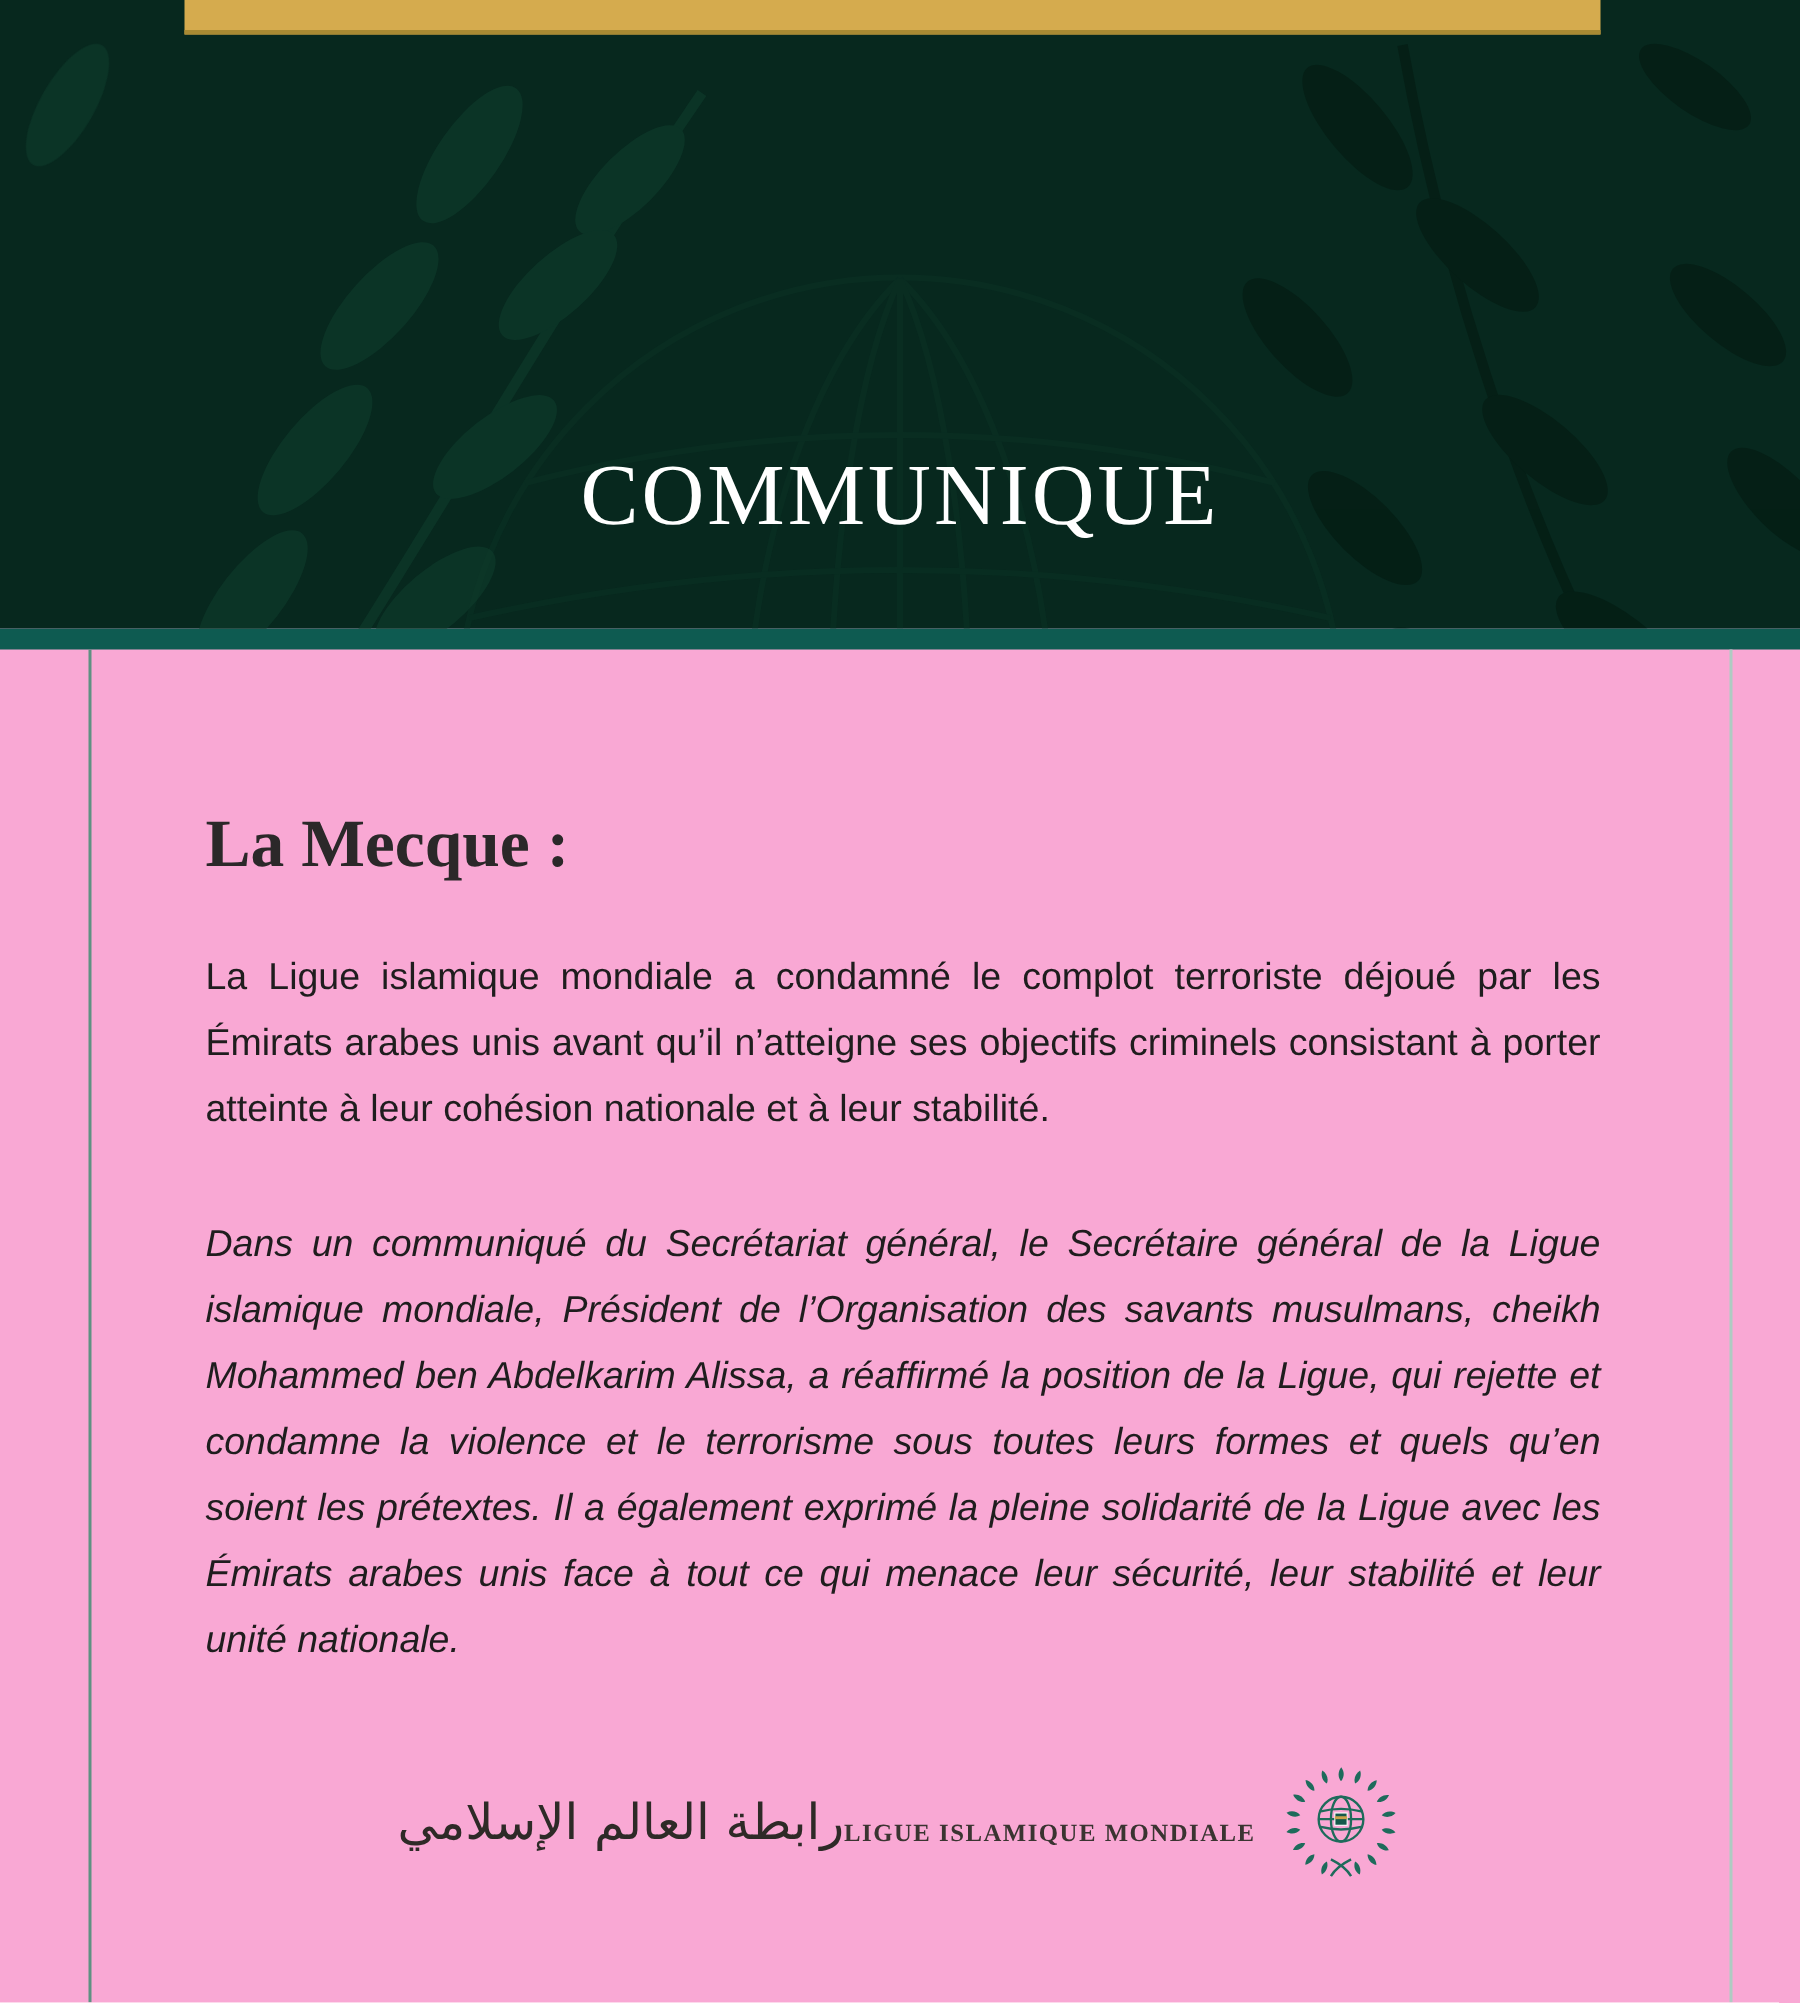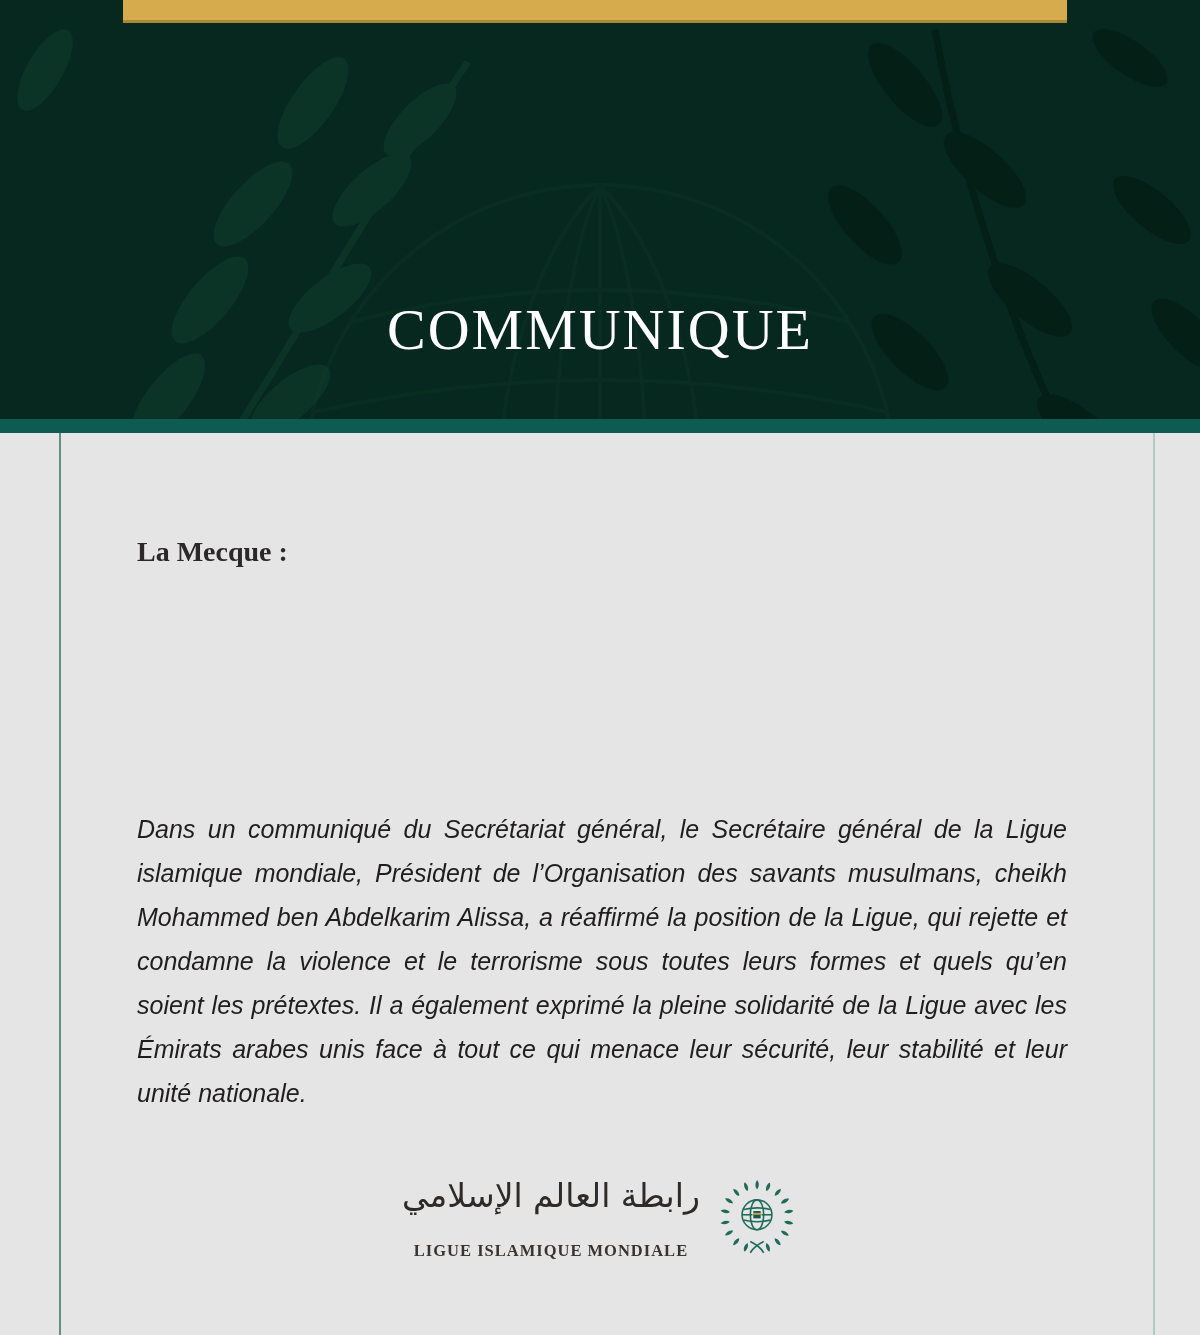--- a/index.html
+++ b/index.html
@@ -1,20 +1,20 @@
 <!DOCTYPE html>
 <html><head>
 <meta charset="utf-8">
 <style>
   html,body{margin:0;padding:0;background:#ffffff;}
   .page{
     position:relative;
     width:1200px;height:1335px;
     margin:0 auto;
-    background:#e5e5e5;
+    background:#f9a8d4;
     overflow:hidden;
     font-family:"Liberation Sans",sans-serif;
   }
   
   .header{
     position:absolute;left:0;top:0;width:1200px;height:419px;
     background:
       radial-gradient(ellipse 760px 520px at 50% 52%, #0d3b2b 0%, #09criz 0%, #082a1f 52%, #041811 100%),
       #07281e;
     background-color:#07281e;
@@ -44,35 +44,35 @@
     background:#5E9182;
   }
   .rule-right{
     position:absolute;left:1153px;top:433px;width:2px;height:902px;
     background:#AECBC2;
   }
   
   .dateline{
     position:absolute;left:137px;top:536px;
     font-family:"Liberation Serif",serif;
-    font-weight:700;font-size:28px;color:#2B2829;
+    font-weight:700;font-size:45px;color:#2B2829;
   }
   .body-text{
     position:absolute;left:137px;width:930px;
     font-size:25px;line-height:44px;color:#1F1D1E;
     text-align:justify;
   }
   .para-1{top:604px;}
   .para-2{top:782px;font-style:italic;}
   
   .footer-logo{
     position:absolute;left:0;top:1172px;width:1200px;
     display:flex;justify-content:center;align-items:center;gap:16px;
   }
-  .logo-text{display:flex;flex-direction:column;align-items:center;}
+  .logo-text{display:flex;align-items:flex-start;}
   .logo-arabic{
     font-family:"DejaVu Sans",sans-serif;
     font-size:33px;line-height:48px;color:#2E2A27;direction:rtl;
   }
   .logo-latin{
     margin-top:21px;
     font-family:"Liberation Serif",serif;
     font-weight:700;font-size:16.5px;letter-spacing:1px;color:#3A3431;
     white-space:nowrap;
   }
@@ -131,20 +131,21 @@
     <div class="header-title">COMMUNIQUE</div>
   </div>
 
   <div class="teal-divider"></div>
 
   <div class="rule-left"></div>
   <div class="rule-right"></div>
 
   <div class="dateline">La Mecque :</div>
 
+  <p class="body-text para-1">La Ligue islamique mondiale a condamné le complot terroriste déjoué par les Émirats arabes unis avant qu’il n’atteigne ses objectifs criminels consistant à porter atteinte à leur cohésion nationale et à leur stabilité.</p>
   <p class="body-text para-2">Dans un communiqué du Secrétariat général, le Secrétaire général de la Ligue islamique mondiale, Président de l’Organisation des savants musulmans, cheikh Mohammed ben Abdelkarim Alissa, a réaffirmé la position de la Ligue, qui rejette et condamne la violence et le terrorisme sous toutes leurs formes et quels qu’en soient les prétextes. Il a également exprimé la pleine solidarité de la Ligue avec les Émirats arabes unis face à tout ce qui menace leur sécurité, leur stabilité et leur unité nationale.</p>
 
   <div class="footer-logo">
     <div class="logo-text">
       <div class="logo-arabic">رابطة العالم الإسلامي</div>
       <div class="logo-latin">LIGUE ISLAMIQUE MONDIALE</div>
     </div>
     <svg class="emblem" viewBox="0 0 110 112" xmlns="http://www.w3.org/2000/svg" aria-hidden="true">
       <defs>
         <path id="lf" d="M0,0 C3,-3.2 3.4,-8.5 0.2,-12.5 C-3,-8.5 -2.8,-3.2 0,0 Z"></path>

